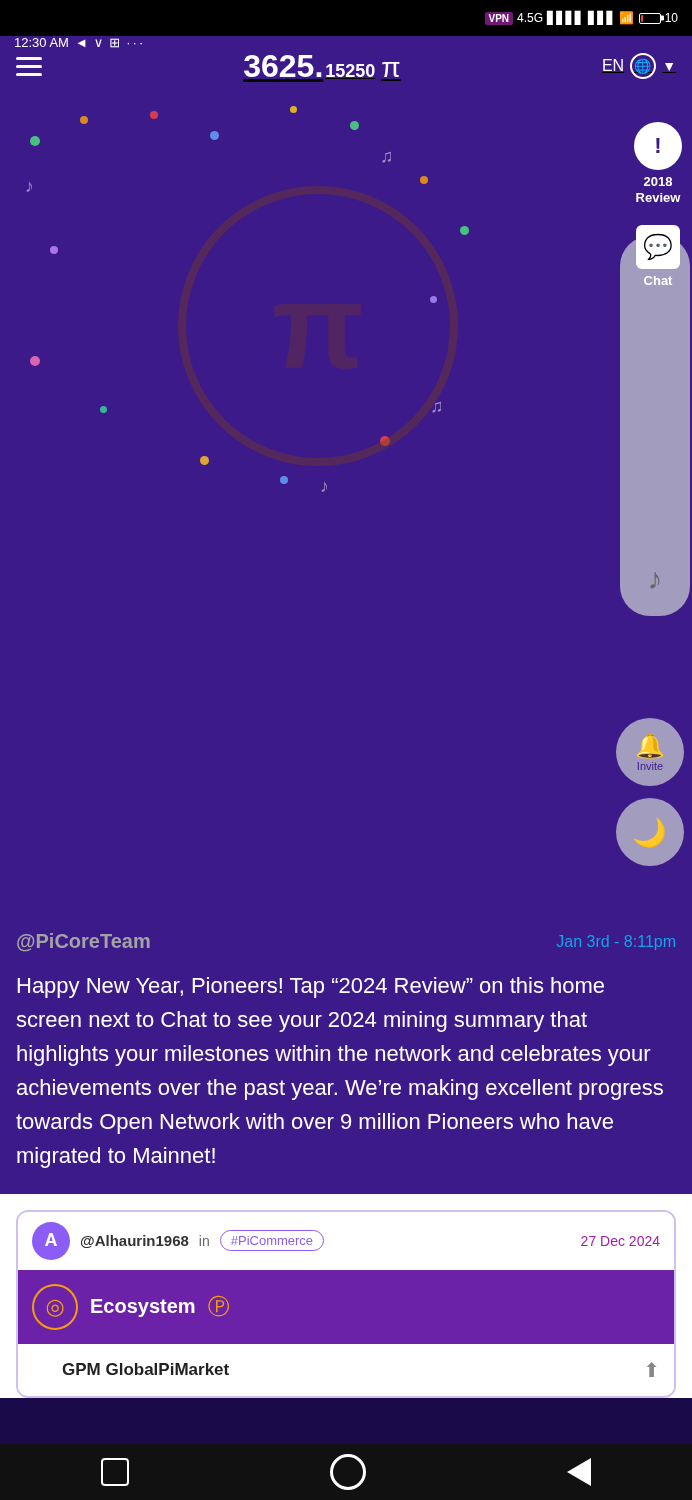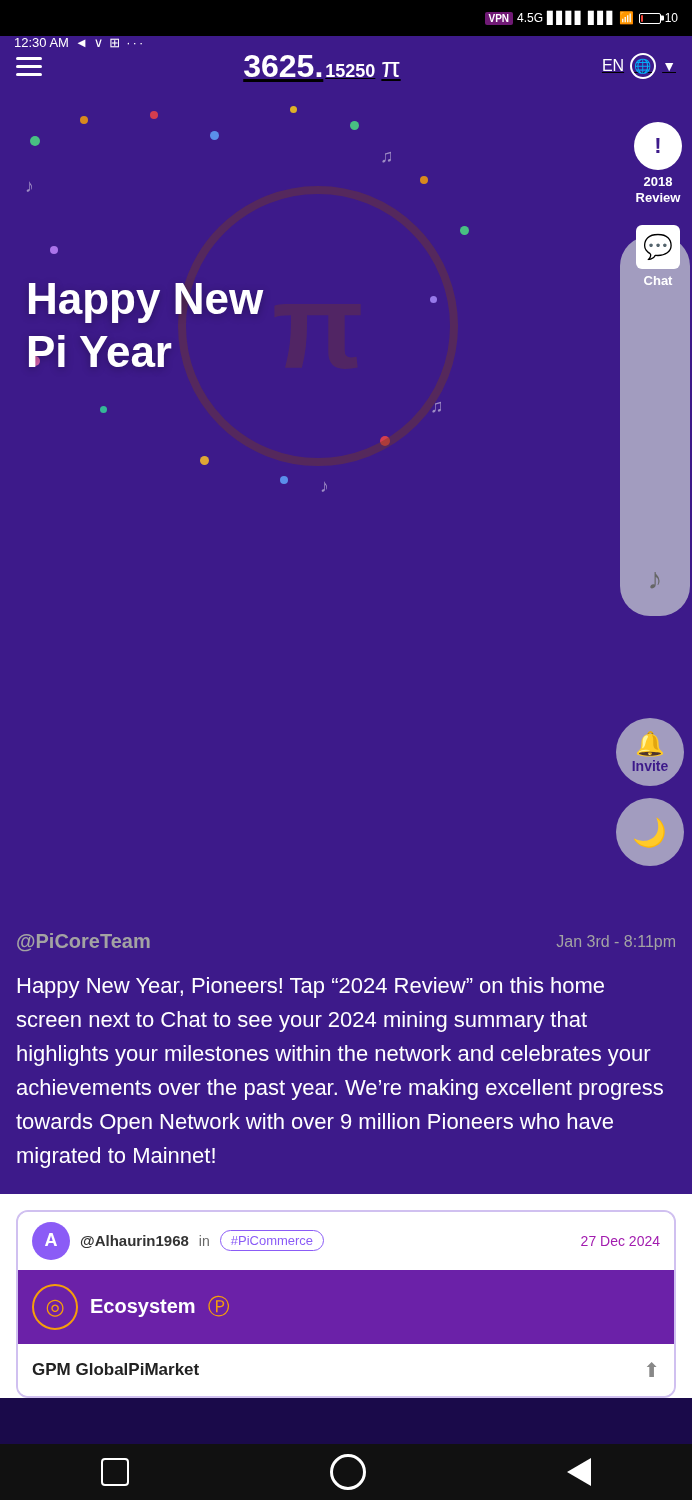--- a/index.html
+++ b/index.html
@@ -304,23 +304,23 @@
       align-items: center;
       justify-content: center;
       cursor: pointer;
       z-index: 10;
     }
     .invite-bell {
       font-size: 24px;
       color: #3d1a8a;
     }
     .invite-label {
-      font-size: 14px;
+      font-size: 11px;
       color: #3d1a8a;
-      font-weight: bold;
+      font-weight: normal;
     }
 
     .moon-btn {
       position: absolute;
       right: 8px;
       bottom: 50px;
       background: rgba(180,180,200,0.85);
       border: none;
       border-radius: 50%;
       width: 68px;
@@ -346,21 +346,21 @@
       padding: 14px 16px 6px 16px;
       background: #3d1a8a;
     }
     .post-author {
       font-size: 20px;
       font-weight: bold;
       color: #a3a3a3;
     }
     .post-date {
       font-size: 16px;
-      color: #a3a3a3;
+      color: #0ea5e9;
     }
     .post-body {
       background: #3d1a8a;
       padding: 10px 16px 20px 16px;
       font-size: 22px;
       color: #fff;
       line-height: 1.55;
     }
 
     
@@ -443,20 +443,21 @@
       background: #fff;
       padding: 14px;
       display: flex;
       align-items: center;
       justify-content: space-between;
     }
     .gpm-text {
       font-size: 17px;
       font-weight: bold;
       color: #222;
+      margin-left: 30px;
     }
     .share-icon {
       font-size: 20px;
       color: #888;
     }
 
     
     .bottom-nav {
       position: fixed;
       bottom: 0;
@@ -580,24 +581,20 @@
 
     <span class="music-note" style="left:25px;top:80px;">♪</span>
     <span class="music-note" style="left:380px;top:50px;">♫</span>
     <span class="music-note" style="left:320px;top:380px;">♪</span>
     <span class="music-note" style="left:430px;top:300px;">♫</span>
 
     <div class="pi-circle-bg">
       <span class="pi-inner-text">π</span>
     </div>
 
-    <div class="happy-text">
-      <div>Happy New</div>
-      <div>Pi Year</div>
-    </div>
   </div>
 
   <button class="invite-btn">
     <span class="invite-bell">🔔</span>
     <span class="invite-label">Invite</span>
   </button>
 
   <button class="moon-btn">
     <span style="font-size:28px;">🌙</span>
   </button>

